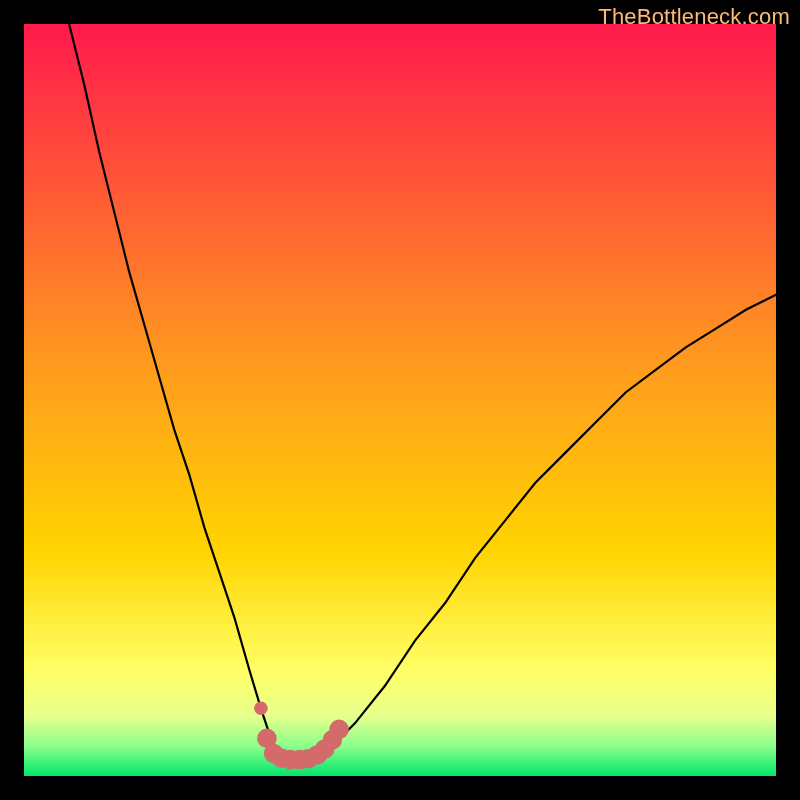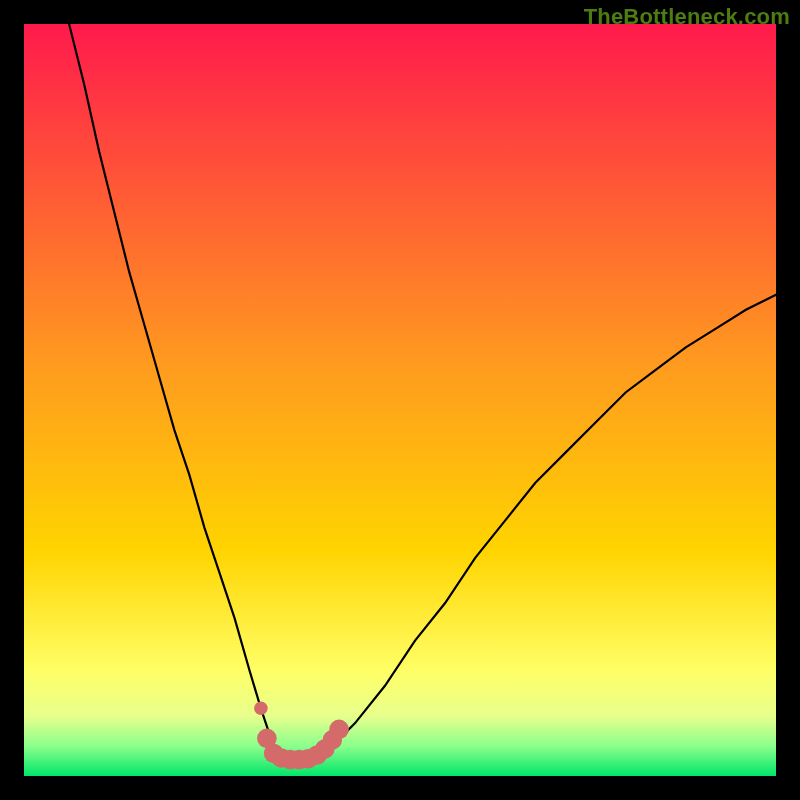--- a/index.html
+++ b/index.html
@@ -24,22 +24,22 @@
     top: 0;
     width: 752px;
     height: 752px;
   }
   .watermark {
     position: absolute;
     top: 4px;
     right: 10px;
     font-family: Arial, Helvetica, sans-serif;
     font-size: 22px;
-    font-weight: 700;
-    color: #4d7c0f;
+    font-weight: 400;
+    color: #fdba74;
     letter-spacing: 0.2px;
     user-select: none;
   }
 </style>
 </head>
 <body>
 
 <div class="frame">
   <svg class="plot" viewBox="0 0 752 752" preserveAspectRatio="none">
     <defs>

